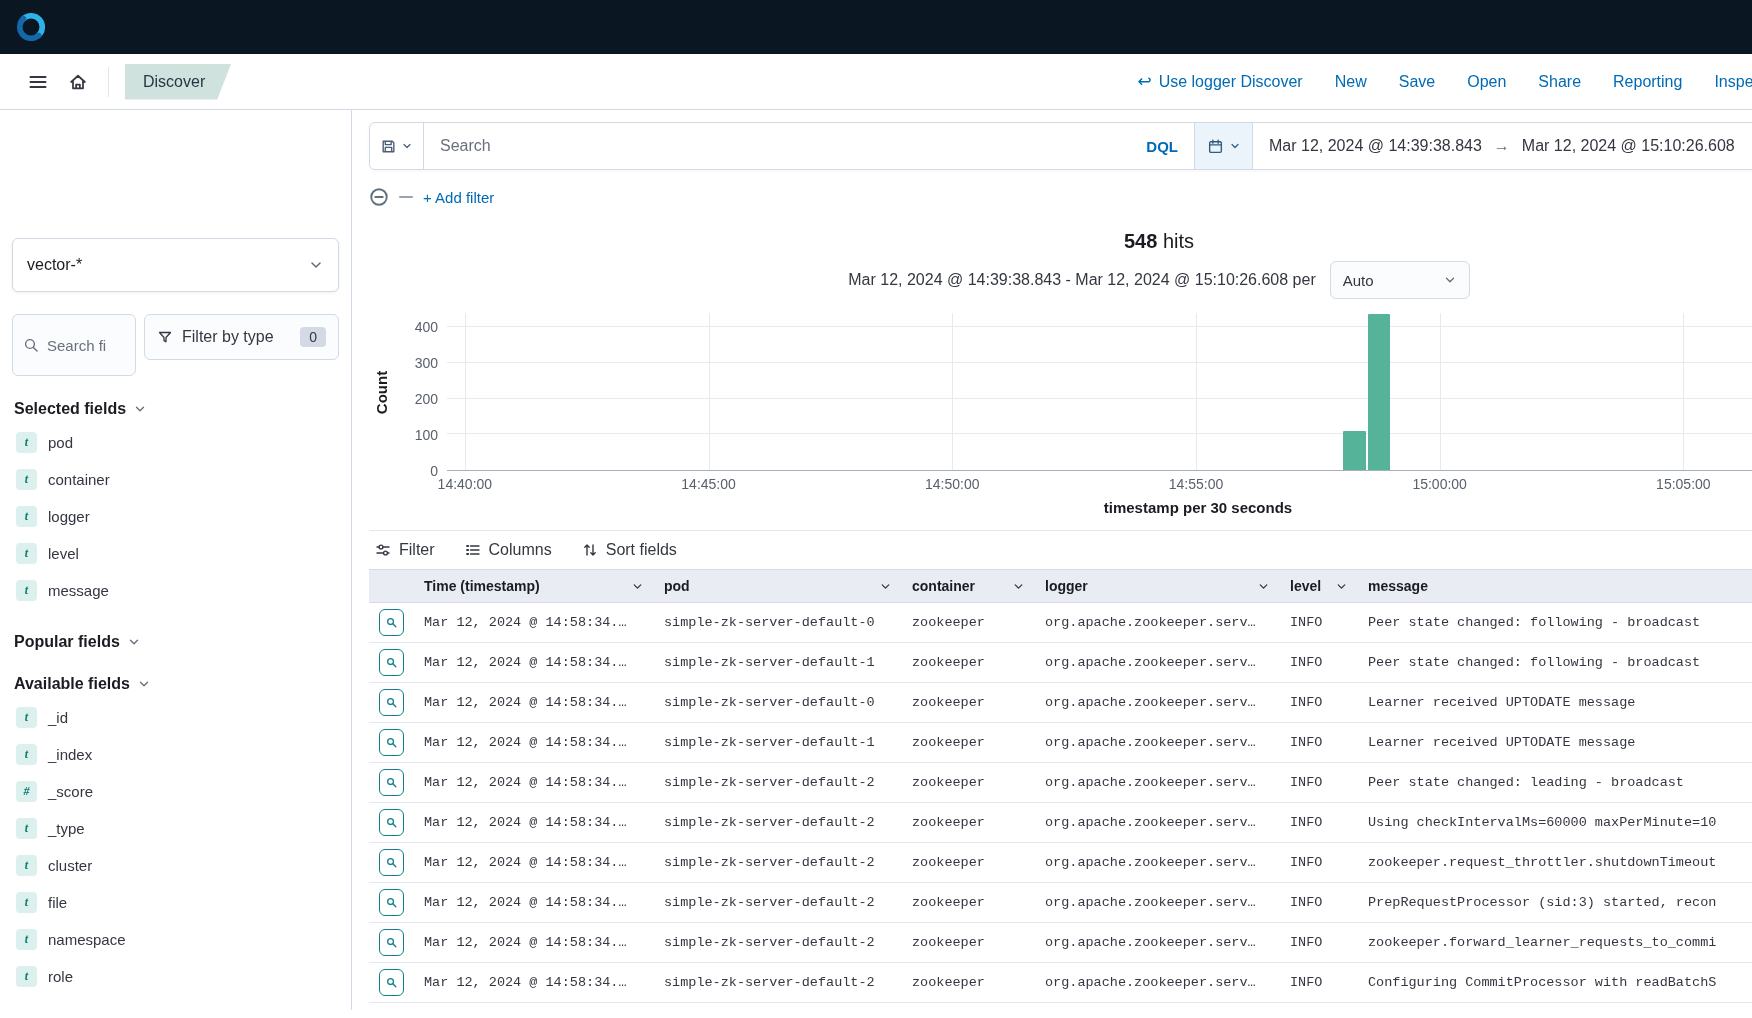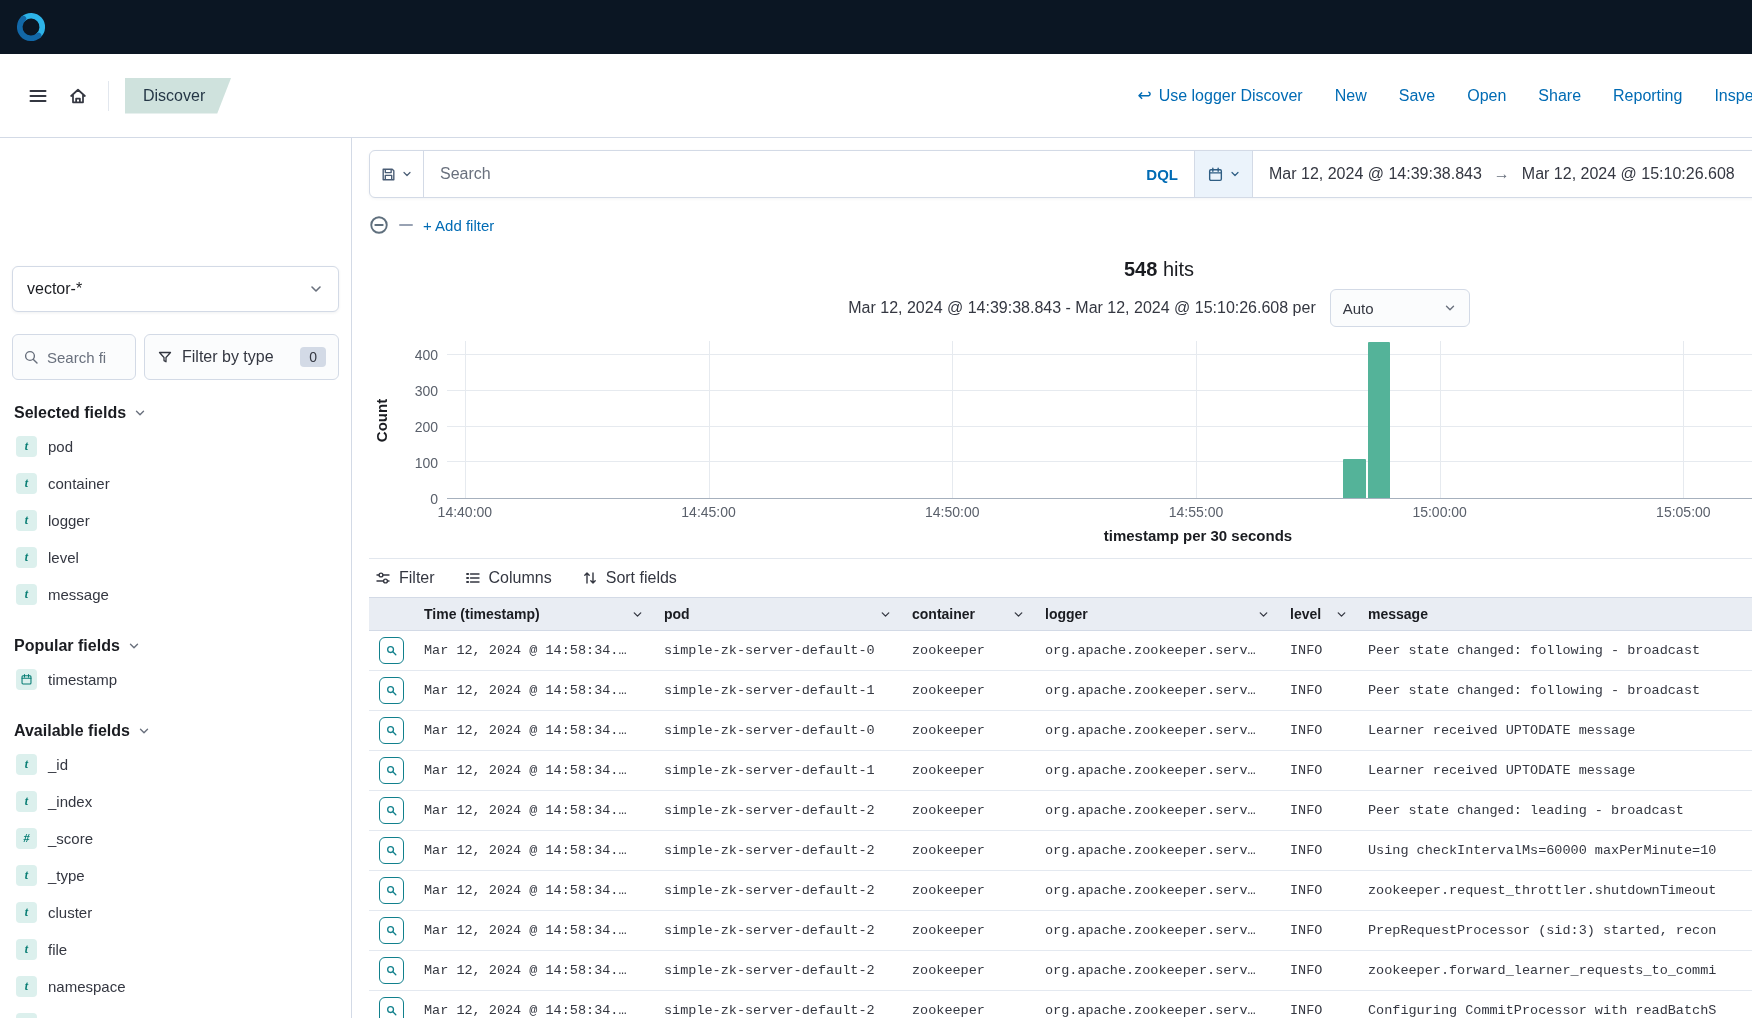--- a/index.html
+++ b/index.html
@@ -8,39 +8,39 @@
   svg.i { display:block; }
 
   
   .global-header { height:54px; background:#0b1623; display:flex; align-items:center; padding:0 16px; gap:12px; }
   .brand { font-size:23px; color:#fff; letter-spacing:.2px; }
   .brand .b-open { color:#35a9e0; font-weight:700; }
   .brand .b-search { color:#fff; font-weight:700; }
   .brand .b-rest { color:#fff; font-weight:400; }
 
   
-  .nav-toolbar { height:84px; border-bottom:1px solid #d3dae6; display:flex; align-items:center; padding:0 18px; background:#fff; }
+  .nav-toolbar { height:56px; border-bottom:1px solid #d3dae6; display:flex; align-items:center; padding:0 18px; background:#fff; }
   .icon-btn { width:40px; height:40px; display:flex; align-items:center; justify-content:center; color:#343741; cursor:pointer; border-radius:6px; }
   .nav-divider { width:1px; height:30px; background:#e2e7ee; margin:0 10px; }
   .breadcrumb-badge { background:#cfe2dd; color:#253746; font-size:16px; padding:9px 26px 9px 18px; margin-left:6px;
     clip-path:polygon(0 0, 100% 0, calc(100% - 14px) 100%, 0 100%); cursor:pointer; }
   .toolbar-actions { margin-left:auto; margin-right:-32px; display:flex; align-items:center; gap:32px; white-space:nowrap; }
   .toolbar-link { color:#006bb4; font-size:16px; cursor:pointer; display:flex; align-items:center; gap:7px; }
   .undo-glyph { font-size:17px; }
 
   
   .app { display:flex; height:900px; }
 
   
   .sidebar { width:352px; flex:0 0 352px; border-right:1px solid #d3dae6; padding:0 12px; overflow:hidden; }
-  .index-select { margin-top:128px; height:46px; border:1px solid #d3dae6; border-radius:6px; background:#fff;
+  .index-select { margin-top:128px; height:54px; border:1px solid #d3dae6; border-radius:6px; background:#fff;
     box-shadow:0 1px 3px rgba(50,60,80,.08); display:flex; align-items:center; justify-content:space-between;
     padding:0 14px; font-size:16px; color:#1a1c21; cursor:pointer; }
   .sidebar-controls { display:flex; gap:8px; margin-top:22px; }
-  .sidebar-search { flex:0 0 124px; height:46px; border:1px solid #d3dae6; border-radius:6px; background:#fbfcfd;
+  .sidebar-search { flex:0 0 124px; height:62px; border:1px solid #d3dae6; border-radius:6px; background:#fbfcfd;
     display:flex; align-items:center; gap:8px; padding:0 10px; overflow:hidden; }
   .sidebar-search input { border:none; outline:none; background:transparent; width:66px; font-size:15px; color:#343741;
     font-family:inherit; }
   .sidebar-search input::placeholder { color:#69707d; }
   .filter-type-btn { flex:1; height:46px; border:1px solid #d3dae6; border-radius:6px; background:#fbfcfd;
     display:flex; align-items:center; gap:9px; padding:0 12px; font-size:16px; color:#343741; cursor:pointer; }
   .count-badge { margin-left:auto; background:#d3dae6; color:#343741; border-radius:4px; font-size:14px; padding:2px 9px; }
   .field-section-header { display:flex; align-items:center; gap:7px; margin:24px 2px 6px; font-size:16px; font-weight:700;
     color:#1a1c21; cursor:pointer; }
   .field-item { display:flex; align-items:center; gap:11px; padding:8px 4px; font-size:15px; color:#343741;
@@ -261,28 +261,20 @@
         <span class="field-icon">t</span>
         <span>message</span>
       </div>
 
     <div class="field-section-header">
       <span>Popular fields</span>
       <svg class="i" width="14" height="14" color="#69707d">
           <use href="#i-chevron-down"></use>
         </svg>
     </div>
-    <div class="field-item">
-      <span class="field-icon cal">
-          <svg class="i" width="13" height="13">
-            <use href="#i-calendar"></use>
-          </svg>
-        </span>
-      <span>timestamp</span>
-    </div>
 
     <div class="field-section-header">
       <span>Available fields</span>
       <svg class="i" width="14" height="14" color="#69707d">
           <use href="#i-chevron-down"></use>
         </svg>
     </div>
     <div class="field-item">
         <span class="field-icon">t</span>
         <span>_id</span>

